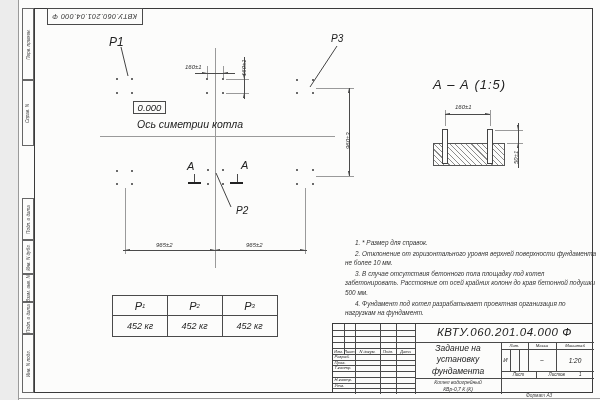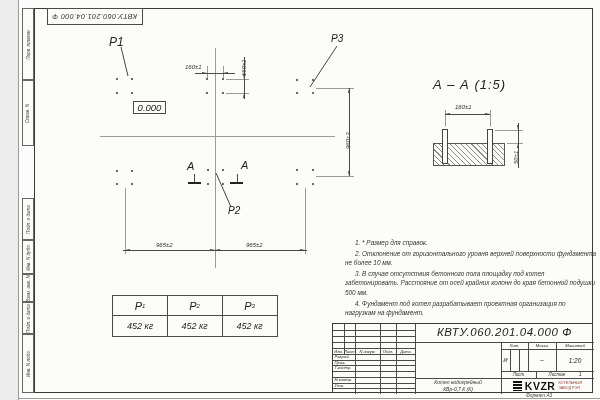--- a/index.html
+++ b/index.html
@@ -96,25 +96,26 @@
       </div>
 
     <svg class="abs" width="600" height="400" style="left:0;top:0;">
       <line x1="121" y1="47" x2="128" y2="76" stroke="#444" stroke-width="1"></line>
       <line x1="337" y1="46" x2="310" y2="87" stroke="#444" stroke-width="1"></line>
       <line x1="216" y1="173" x2="231" y2="207" stroke="#444" stroke-width="1"></line>
     </svg>
 
     <div class="t" style="left:109px;top:36px;font-size:12px;">P1</div>
     <div class="t" style="left:331px;top:34px;font-size:10px;">P3</div>
-    <div class="t" style="left:228px;top:206px;font-size:10px;">P2</div>
+    <div class="t" style="left:236px;top:206px;font-size:10px;">P2</div>
 
     <div class="box cell" style="left:133px;top:101px;width:33px;height:13px;text-align:center;">
       <span class="t" style="position:static;font-size:9.5px;">0.000</span>
     </div>
+    <div class="t" style="left:137px;top:119px;font-size:10.5px;">Ось симетрии котла</div>
 
     <div class="vl thin" style="left:207px;top:66px;height:12px;"></div>
     <div class="vl thin" style="left:223px;top:66px;height:12px;"></div>
     <div class="hl" style="left:195px;top:73px;width:40px;"></div>
     <div class="ar ar-r" style="left:202px;top:71.5px;"></div>
     <div class="ar ar-l" style="left:223px;top:71.5px;"></div>
     <div class="t dimtxt" style="left:185px;top:64px;">160±1</div>
 
     <div class="hl thin" style="left:226px;top:79px;width:23px;"></div>
     <div class="hl thin" style="left:226px;top:93px;width:23px;"></div>
@@ -246,20 +247,25 @@
     <div class="cell" style="left:63px;top:24px;width:19px;height:6px;font-size:4px;">
         <span>Дата</span>
       </div>
 
     <div class="t" style="left:1.5px;top:31px;font-size:4.2px;">Разраб.</div>
     <div class="t" style="left:1.5px;top:36.7px;font-size:4.2px;">Пров.</div>
     <div class="t" style="left:1.5px;top:42.4px;font-size:4.2px;">Т.контр.</div>
     <div class="t" style="left:1.5px;top:53.8px;font-size:4.2px;">Н.контр.</div>
     <div class="t" style="left:1.5px;top:59.5px;font-size:4.2px;">Утв.</div>
 
+    <div class="cell" style="left:82px;top:18px;width:86px;height:36px;flex-direction:column;font-size:8.5px;line-height:1.35;">
+      <span>Задание на</span>
+      <span>установку</span>
+      <span>фундамента</span>
+    </div>
     <div class="hl" style="left:82px;top:54px;width:179px;"></div>
 
     <div class="cell" style="left:82px;top:54px;width:86px;height:16px;flex-direction:column;font-size:5px;line-height:1.5;color:#333;">
       <span>Котел водогрейный</span>
       <span>КВр-0,7 К (К)</span>
     </div>
 
     <div class="hl" style="left:168px;top:25px;width:93px;"></div>
     <div class="hl" style="left:168px;top:47px;width:93px;"></div>
     <div class="vl" style="left:195px;top:18px;height:29px;"></div>
@@ -287,26 +293,17 @@
 
     <div class="vl" style="left:203px;top:47px;height:7px;"></div>
     <div class="cell" style="left:168px;top:47px;width:35px;height:7px;font-size:4.5px;">
         <span>Лист</span>
       </div>
     <div class="cell" style="left:203px;top:47px;width:58px;height:7px;font-size:4.5px;gap:14px;">
       <span>Листов</span>
       <span>1</span>
     </div>
 
-    <div class="cell" style="left:168px;top:54px;width:93px;height:16px;gap:3px;font-style:normal;">
-      <span class="abs" style="position:static;display:inline-block;width:9px;height:10px;
-        background:repeating-linear-gradient(180deg,#111 0 1.8px,rgba(0,0,0,0) 1.8px 3px);"></span>
-      <span style="font-weight:bold;font-size:10.5px;letter-spacing:0.5px;color:#111;">KVZR</span>
-      <span style="display:inline-flex;flex-direction:column;font-size:3.8px;line-height:1.4;color:#9a4434;">
-        <span>КОТЕЛЬНЫЙ</span>
-        <span>ЗАВОД РЭП</span>
-      </span>
-    </div>
   </div>
 
   <div class="t" style="left:526px;top:394px;font-size:4.8px;color:#444;">Формат А3</div>
 
 </div>
 
 </body></html>

